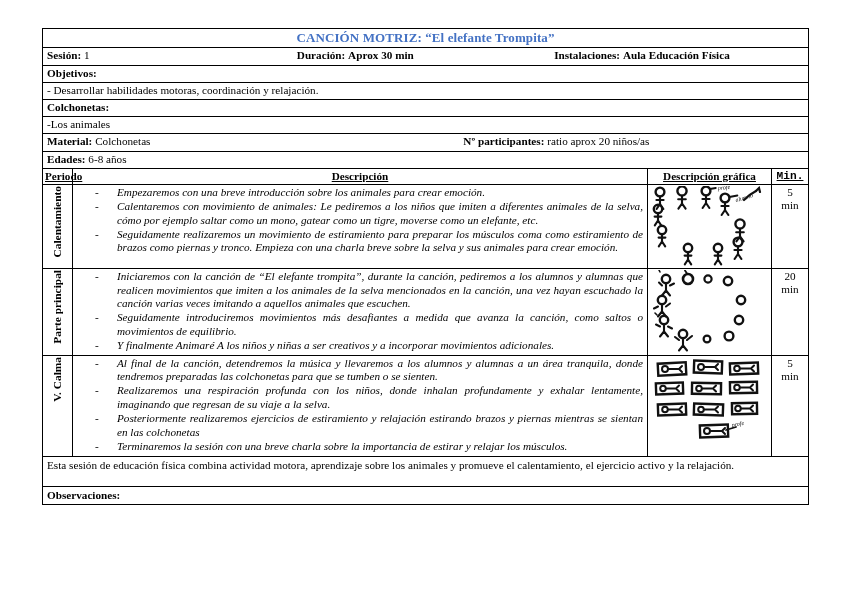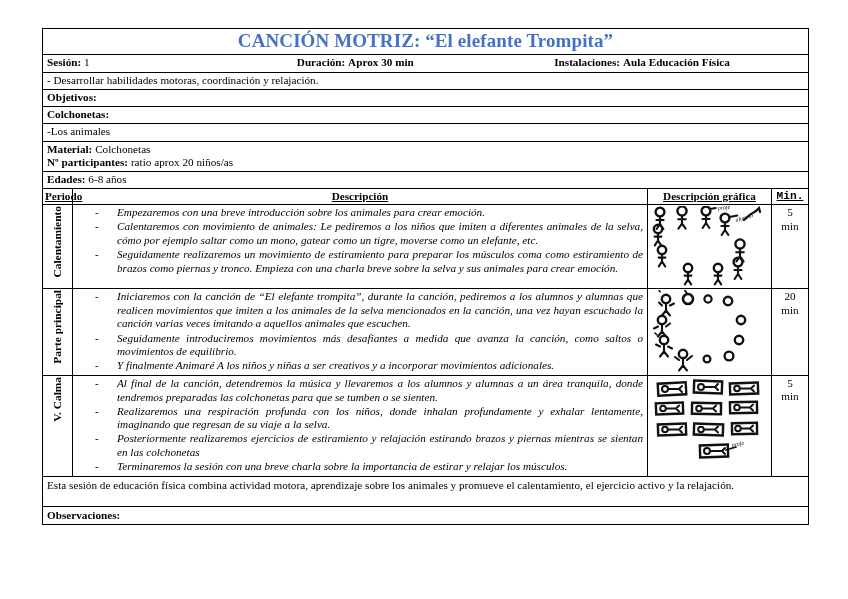--- a/index.html
+++ b/index.html
@@ -32,21 +32,21 @@
     line-height: 1.18;
     vertical-align: top;
     color: #000000;
   }
   .title-cell {
     text-align: center;
     padding: 3px 4px 4px 4px;
   }
   .title-text {
     color: #4472C4;
-    font-size: 19px;
+    font-size: 13px;
     font-weight: bold;
     letter-spacing: .1px;
   }
   .b { font-weight: bold; }
   .hdr-label {
     font-weight: bold;
     text-decoration: underline;
     text-align: center;
   }
   .cell-pad { padding: 2px 5px 3px 5px; }
@@ -134,43 +134,43 @@
             <div style="flex:0 0 33%; text-align:left;">
               <span class="b">Instalaciones:</span>
               <span class="b">Aula Educación Física</span>
             </div>
           </div>
         </td>
       </tr>
 
       <tr>
         <td class="cell-pad tight" colspan="4">
+          <span class="b">Objetivos:</span>
+        </td>
+      </tr>
+      <tr>
+        <td class="cell-pad tight" colspan="4">
           <span>- Desarrollar habilidades motoras, coordinación y relajación.</span>
         </td>
       </tr>
-      <tr>
-        <td class="cell-pad tight" colspan="4">
-          <span class="b">Objetivos:</span>
-        </td>
-      </tr>
 
       <tr>
         <td class="cell-pad tight" colspan="4">
           <span class="b">Colchonetas:</span>
         </td>
       </tr>
       <tr>
         <td class="cell-pad tight" colspan="4">
           <span>-Los animales</span>
         </td>
       </tr>
 
       <tr>
         <td class="cell-pad tight" colspan="4">
-          <div style="display:flex; width:100%;flex-direction:column;">
+          <div style="display:flex; width:100%;">
             <div style="flex:0 0 55%;">
               <span class="b">Material:</span>
               <span>Colchonetas</span>
             </div>
             <div style="flex:0 0 45%;">
               <span class="b">Nº participantes:</span>
               <span>ratio aprox 20 niños/as</span>
             </div>
           </div>
         </td>

